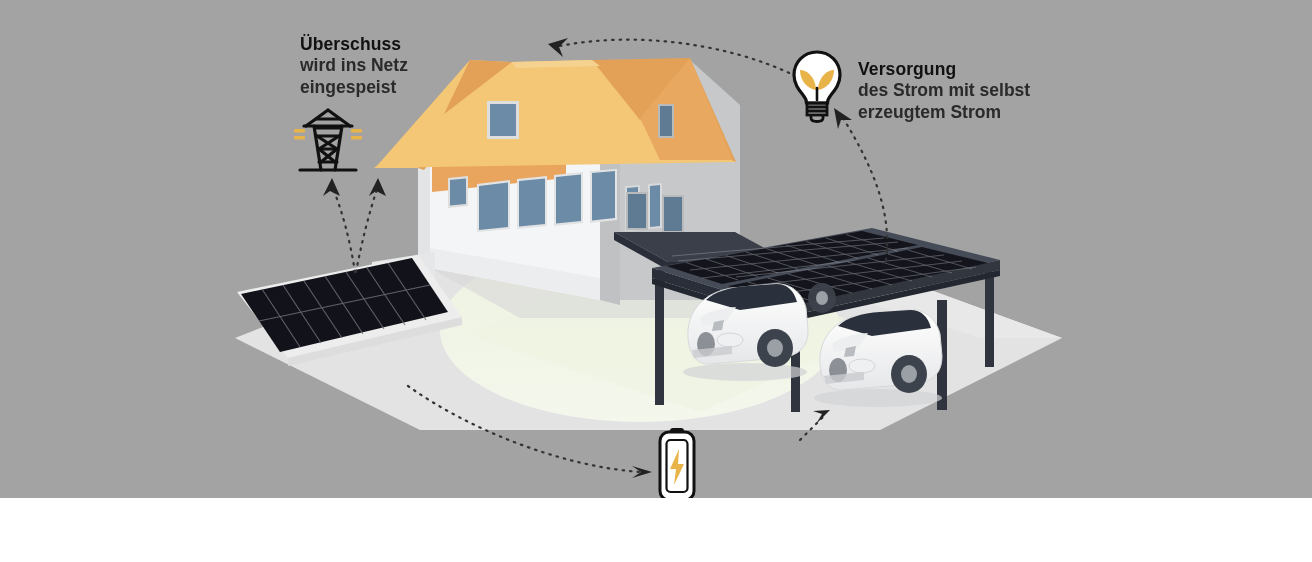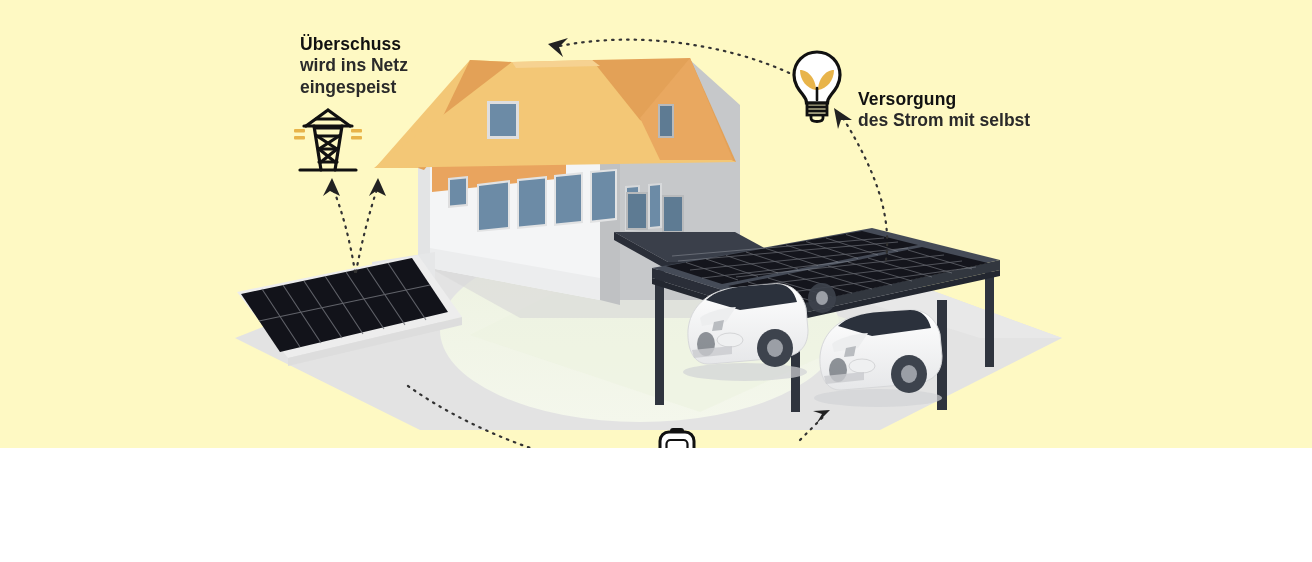--- a/index.html
+++ b/index.html
@@ -7,22 +7,22 @@
     padding: 0;
     background: #ffffff;
   }
   body {
     font-family: "Liberation Sans", sans-serif;
     -webkit-font-smoothing: antialiased;
   }
   #stage {
     position: relative;
     width: 1312px;
-    height: 448px;
-    background: #fef9c3;
+    height: 498px;
+    background: #a3a3a3;
     overflow: hidden;
   }
   #scene {
     position: absolute;
     inset: 0;
     width: 1312px;
     height: 562px;
   }
   .callout {
     position: absolute;
@@ -43,21 +43,20 @@
   }
   #callout-ueberschuss {
     left: 300px;
     top: 34px;
     text-align: left;
   }
   #callout-versorgung {
     left: 858px;
     top: 59px;
     text-align: left;
-    margin-top: 30px;
   }
   #callout-laden {
     left: 711px;
     top: 435px;
     text-align: left;
   }
   .icon-box { position: absolute; }
   #icon-pylon { left: 292px; top: 104px; }
   #icon-bulb  { left: 789px; top: 48px; }
   #icon-battery { left: 657px; top: 427px; }
@@ -343,16 +342,17 @@
 
   <div class="callout" id="callout-ueberschuss">
     <div class="title">Überschuss</div>
     <div class="body">wird ins Netz</div>
     <div class="body">eingespeist</div>
   </div>
 
   <div class="callout" id="callout-versorgung">
     <div class="title">Versorgung</div>
     <div class="body">des Strom mit selbst</div>
+    <div class="body">erzeugtem Strom</div>
   </div>
 
 
 </div>
 
 </body></html>

